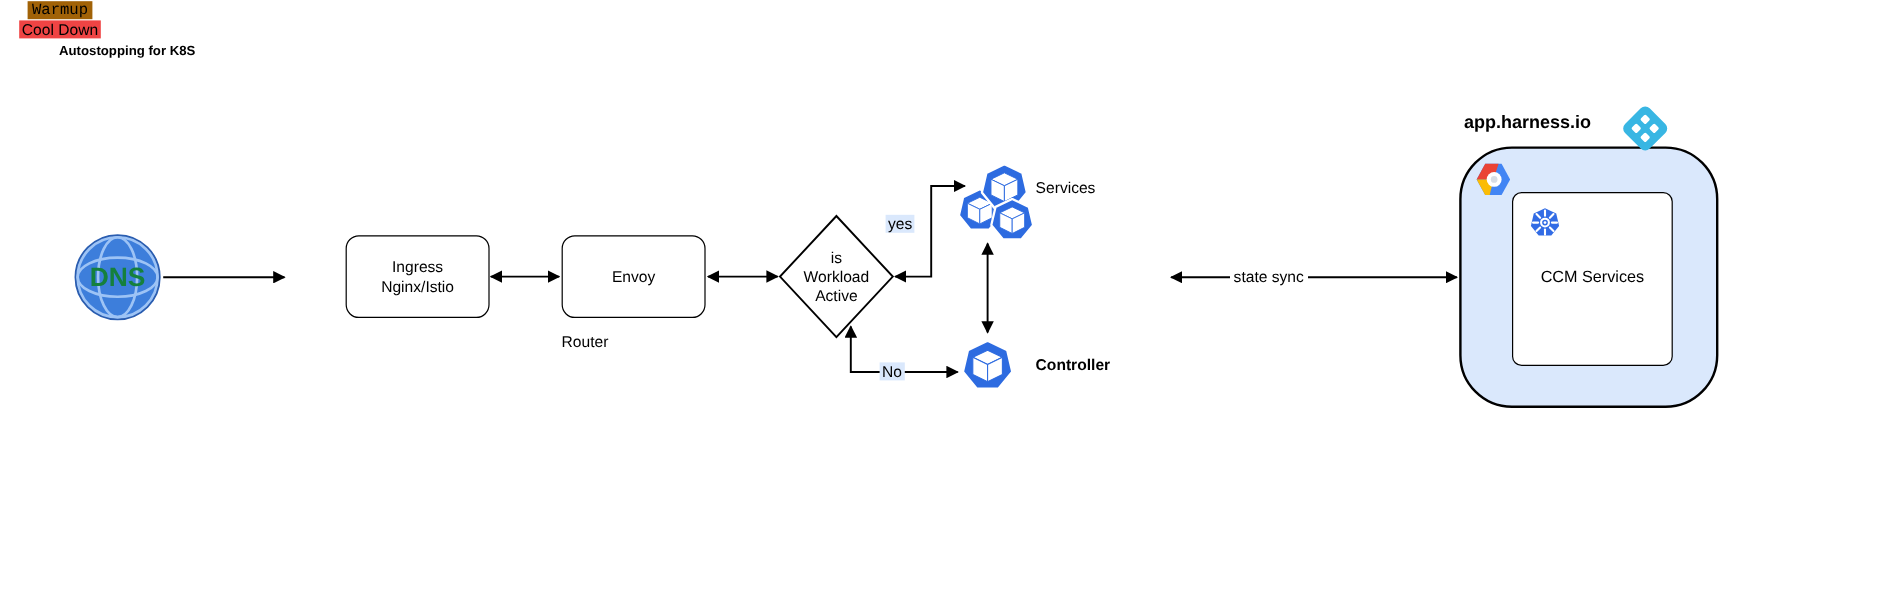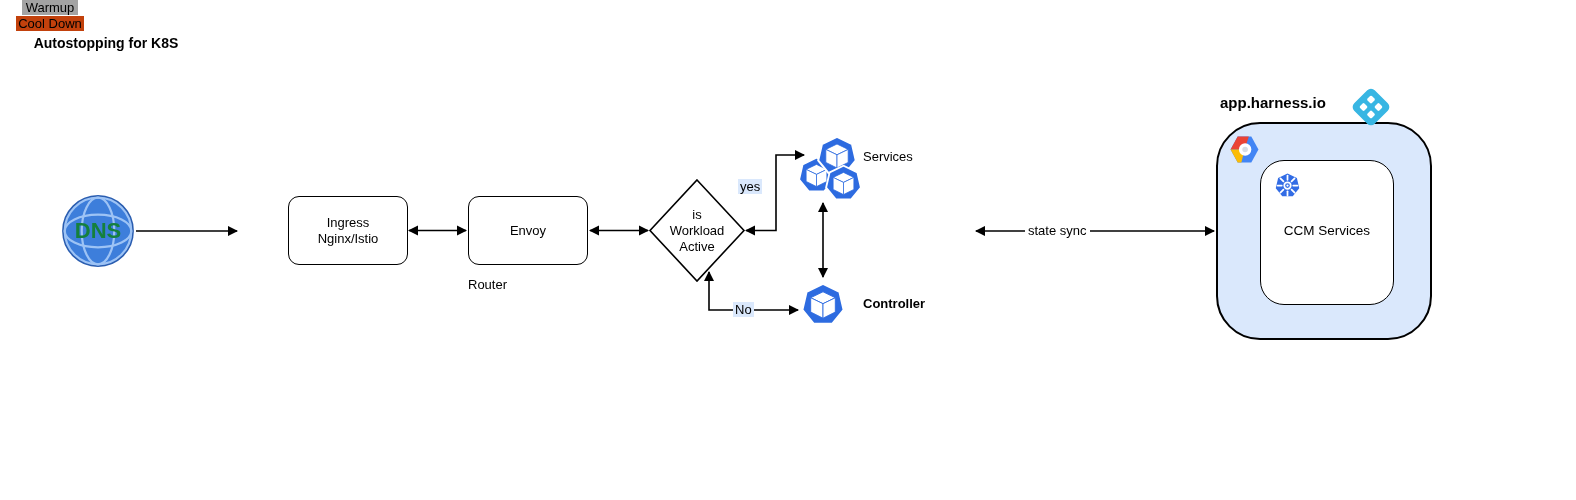--- a/index.html
+++ b/index.html
@@ -2,21 +2,21 @@
 <html><head>
 <meta charset="utf-8">
 <style>
   html,body { margin:0; padding:0; background:#fff; }
   .canvas {
     position:relative; width:1576px; height:500px; background:#ffffff;
     font-family:"Liberation Sans", sans-serif; color:#000; overflow:hidden;
   }
   .title {
     position:absolute; left:22px; top:34px; width:168px; text-align:center;
-    font-weight:bold; font-size:14px; line-height:19px;
+    font-weight:bold; font-size:11px; line-height:19px;
   }
   
   .cluster {
     position:absolute; left:240px; top:99px; width:734px; height:260px;
     background:#dae8fc; border:2px solid #6c8ebf; box-sizing:border-box;
   }
   .cluster-header { position:absolute; left:13px; top:8px; display:flex; align-items:center; gap:13px; }
   .cluster-header svg { width:35px; height:35px; }
   .cluster-title { font-weight:bold; font-size:15px; }
   
@@ -46,32 +46,32 @@
   .pod-top   { left:19px; top:0;    width:40px; height:40px; }
   .pod-front { left:27px; top:29px; width:37px; height:37px; }
   #controller-icon { position:absolute; left:801px; top:283px; width:44px; height:44px; }
   #services-label   { left:863px; top:149px; }
   #controller-label { left:863px; top:296px;font-weight:bold; }
   
   .edge-label { position:absolute; font-size:13px; }
   #yes-label { left:738px; top:179px; background:#dae8fc; padding:0 2px; }
   #no-label  { left:733px; top:302px; background:#dae8fc; padding:0 2px; }
   #warmup-label { left:772px; top:216px; width:100px; text-align:center; font-size:13px; line-height:16px; }
-  #warmup-label .bg-white { background:#a3a3a3; padding:0 4px; }
-  #warmup-label .bg-blue  { background:#c2410c; padding:0 2px; }
+  #warmup-label .bg-white { background:#a16207; padding:0 4px;font-family:Liberation Mono, monospace; }
+  #warmup-label .bg-blue  { background:#ef4444; padding:0 2px; }
   #state-sync-label { left:1025px; top:223px; background:#fff; padding:0 3px; }
   
   .harness {
     position:absolute; left:1216px; top:122px; width:216px; height:218px;
     background:#dae8fc; border:2px solid #000; border-radius:44px; box-sizing:border-box;
   }
   .gcp-icon { position:absolute; left:11px; top:10px; width:31px; height:31px; }
   .ccm-box {
     position:absolute; left:42px; top:36px; width:134px; height:145px;
-    background:#fff; border:1.6px solid #000; border-radius:24px; box-sizing:border-box;
+    background:#fff; border:1.6px solid #000; border-radius:8px; box-sizing:border-box;
   }
   .ccm-box svg { position:absolute; left:14px; top:12px; width:25px; height:25px; }
   .ccm-label { position:absolute; left:0; right:0; top:62px; text-align:center; font-size:13.5px; }
   #harness-domain { position:absolute; left:1220px; top:94px; font-weight:bold; font-size:15px; }
   #harness-logo { position:absolute; left:1349px; top:85px; width:44px; height:44px; }
   
   .connectors { position:absolute; left:0; top:0; pointer-events:none; }
 </style>
 </head>
 <body>

